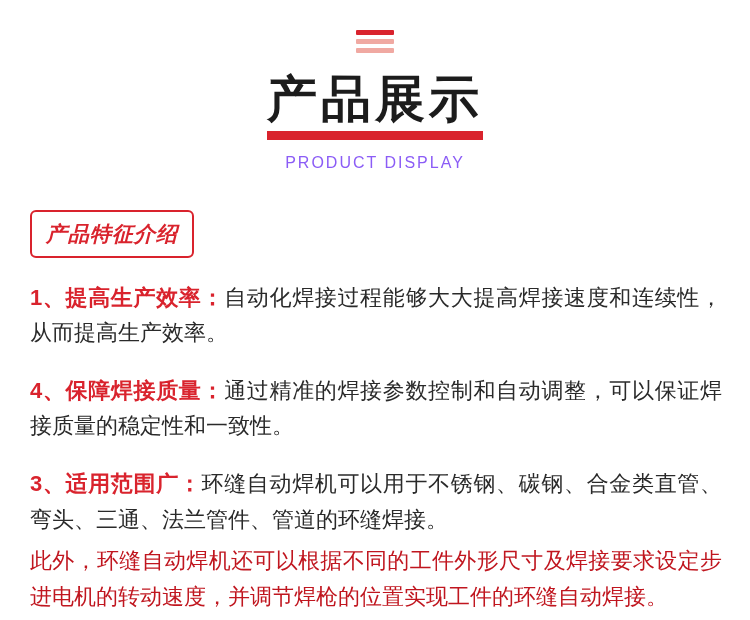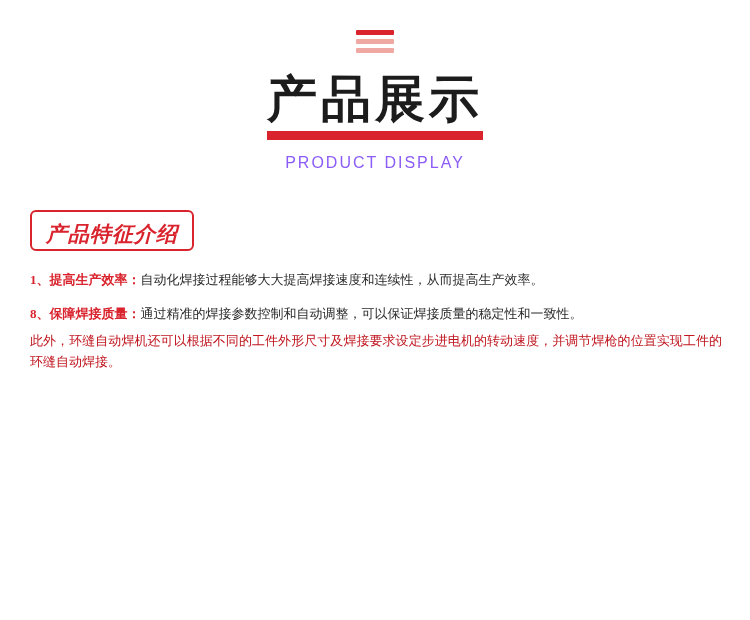--- a/index.html
+++ b/index.html
@@ -69,40 +69,40 @@
     color: #8b5cf6;
     font-family: "Liberation Sans", sans-serif;
   }
 
   
   .section-tag {
     margin: 38px 0 0 30px;
     display: inline-block;
     border: 2px solid #d9232d;
     border-radius: 6px;
-    padding: 8px 14px 1px 14px;
+    padding: 8px 14px 8px 14px;
     color: #d9232d;
     font-size: 21px;
     font-weight: bold;
     font-style: italic;
     letter-spacing: 1px;
     font-family: "DejaVu Sans", "Liberation Sans", sans-serif;
   }
 
   
   .content {
     margin: 18px 28px 0 30px;
   }
   .para {
-    font-size: 13px;
+    font-size: 22px;
     line-height: 1.62;
     color: #2a2a2a;
     margin-bottom: 2px;
     text-align: justify;
-    font-family: Liberation Serif, serif;
+    font-family: Liberation Sans, sans-serif;
   }
   .para .lead {
     color: #d9232d;
     font-weight: bold;
   }
   .para.note {
     color: #c0161f;
     margin-top: 6px;
   }
 </style>
@@ -129,21 +129,24 @@
 
   <div class="section-tag">产品特征介绍</div>
 
   <div class="content">
 
     <p class="para">
       <span class="lead">1、提高生产效率：</span><span>自动化焊接过程能够大大提高焊接速度和连续性，从而提高生产效率。</span>
     </p>
 
     <p class="para">
-      <span class="lead">8、保障焊接质量：</span><span>通过精准的焊接参数控制和自动调整，可以保证焊接质量的稳定性和一致性。</span>
+      <span class="lead">4、保障焊接质量：</span><span>通过精准的焊接参数控制和自动调整，可以保证焊接质量的稳定性和一致性。</span>
     </p>
 
+    <p class="para">
+      <span class="lead">3、适用范围广：</span><span>环缝自动焊机可以用于不锈钢、碳钢、合金类直管、弯头、三通、法兰管件、管道的环缝焊接。</span>
+    </p>
 
 
     <p class="para note">此外，环缝自动焊机还可以根据不同的工件外形尺寸及焊接要求设定步进电机的转动速度，并调节焊枪的位置实现工件的环缝自动焊接。</p>
   </div>
 
 </div>
 
 </body></html>

